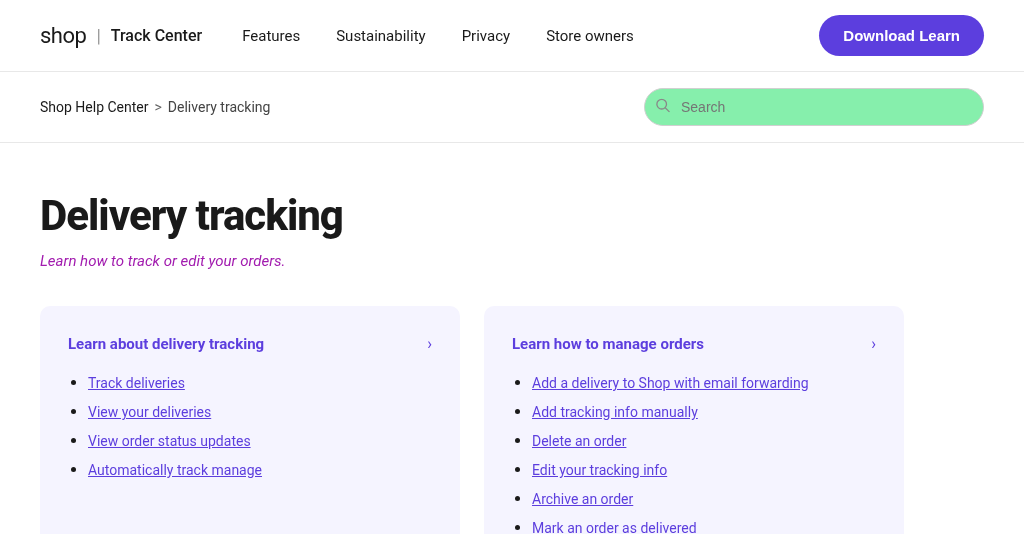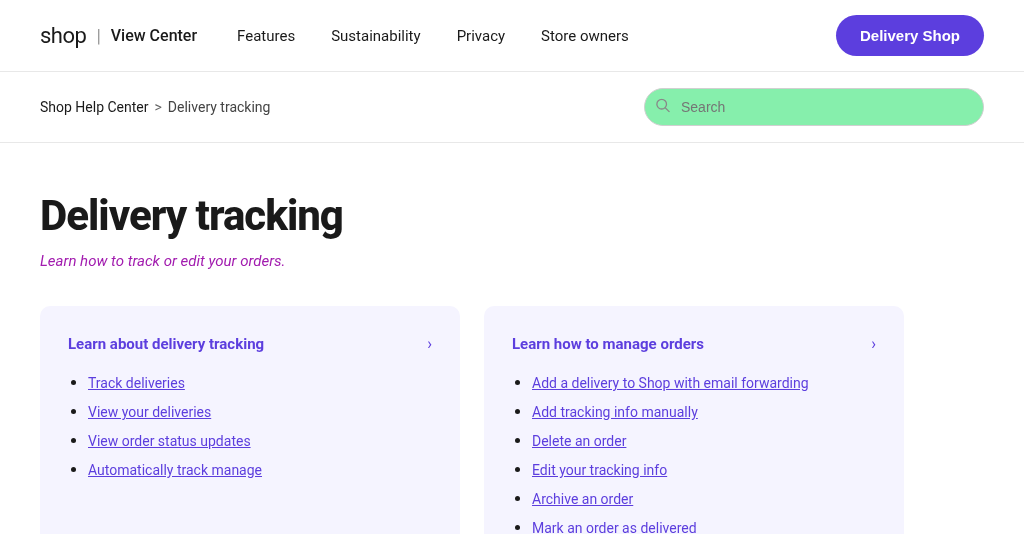--- a/index.html
+++ b/index.html
@@ -168,30 +168,30 @@
       cursor: pointer;
     }
   </style>
 </head>
 <body>
 
 <header class="header">
   <div class="header-left">
     <span class="logo-text">shop</span>
     <span class="logo-divider">|</span>
-    <span class="help-center-text">View Center</span>
+    <span class="help-center-text">Track Center</span>
     <nav class="header-nav">
       <a class="nav-link">Features</a>
       <a class="nav-link">Sustainability</a>
       <a class="nav-link">Privacy</a>
       <a class="nav-link">Store owners</a>
     </nav>
   </div>
   <div class="header-right">
-    <button class="download-btn">Delivery Shop</button>
+    <button class="download-btn">Download Learn</button>
   </div>
 </header>
 
 <div class="sub-header">
   <div class="breadcrumb">
     <a class="breadcrumb-link">Shop Help Center</a>
     <span class="breadcrumb-separator">&gt;</span>
     <span class="breadcrumb-current">Delivery tracking</span>
   </div>
   <div class="search-container">

